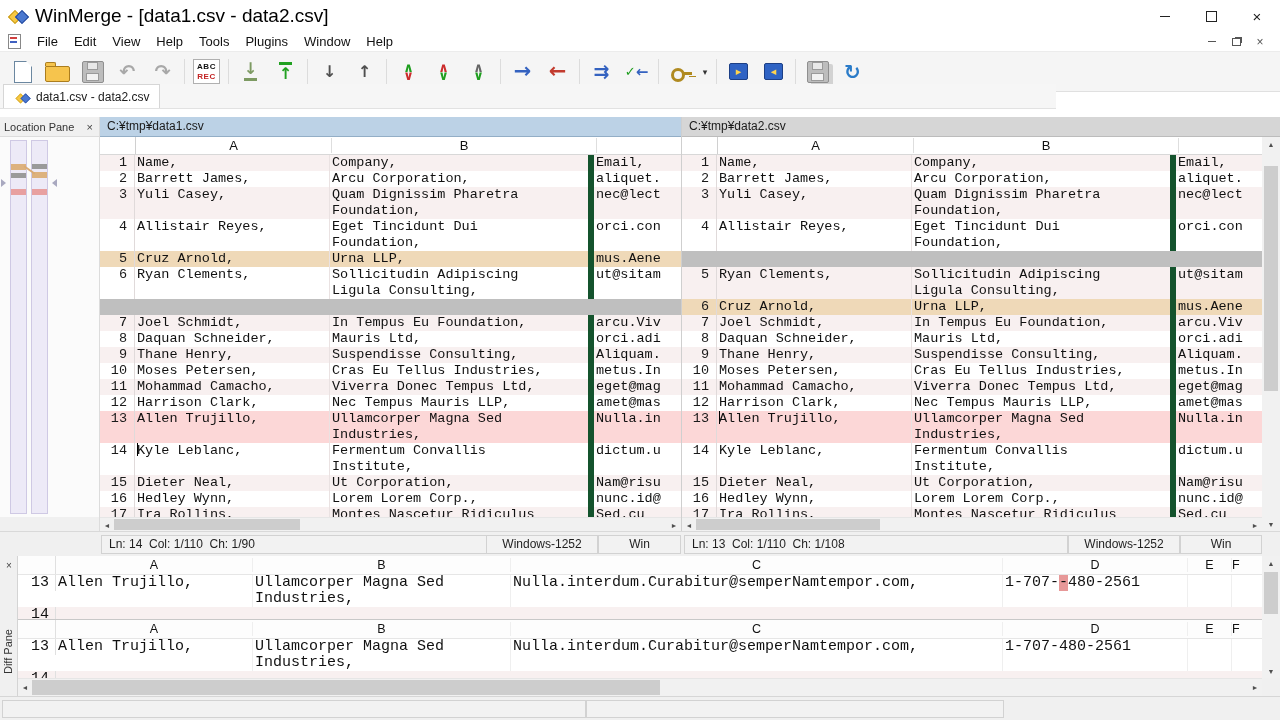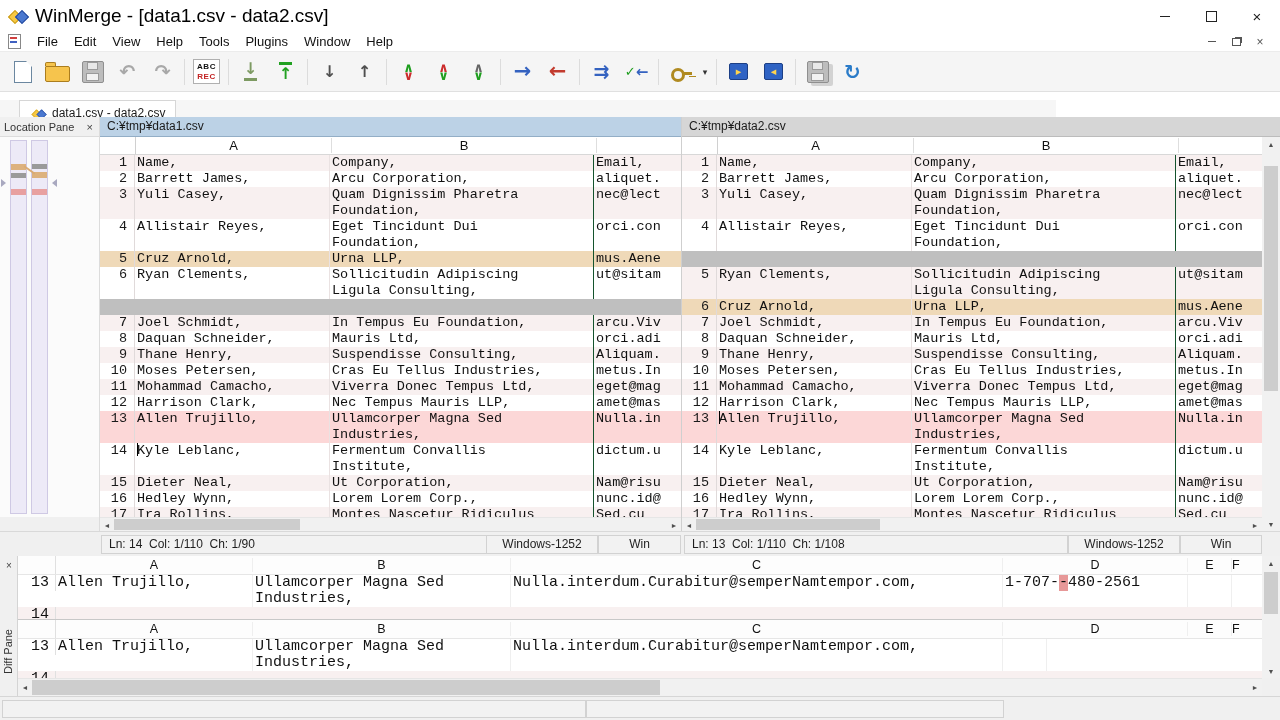--- a/index.html
+++ b/index.html
@@ -60,21 +60,21 @@
   .automerge .chk{color:#1f9e1f;font-size:13px;}
   .automerge .ar{color:#3462c0;font-size:15px;}
   .ic-key{width:24px;height:22px;position:relative;}
   .ic-key:before{content:"";position:absolute;left:2px;top:7px;width:8px;height:8px;border:3px solid #b08a20;border-radius:50%;}
   .ic-key:after{content:"";position:absolute;left:14px;top:11px;width:9px;height:3px;background:#b08a20;box-shadow:5px 3px 0 -1px #b08a20;}
   .dd{font-size:9px;color:#333;}
   .filebox{width:17px;height:15px;background:#2f63c4;border:1px solid #1c3f86;border-radius:2px;display:flex;align-items:center;justify-content:center;color:#ffd34d;font-size:11px;line-height:1;}
   .refresh{font-size:20px;font-weight:bold;color:#2b7cc9;line-height:1;font-family:"DejaVu Sans",sans-serif;}
 
   
-  .tabbar{left:0;top:100px;width:1056px;height:25px;background:#f6f6f6;border-bottom:1px solid #e2e2e2;display:flex;align-items:flex-end;padding-left:16px;}
+  .tabbar{left:0;top:84px;width:1056px;height:25px;background:#f6f6f6;border-bottom:1px solid #e2e2e2;display:flex;align-items:flex-end;}
   .tab{margin-left:3px;height:23px;background:#fff;border:1px solid #d6d6d6;border-bottom:none;display:flex;align-items:center;padding:0 10px;gap:6px;font-size:12px;color:#1a1a1a;}
   .logo.sm{transform:scale(.72);margin:0;width:16px;height:16px;}
 
   
   .side-caption{left:0;top:117px;width:100px;height:20px;background:#f0f0f0;border-bottom:1px solid #dcdcdc;border-right:1px solid #dcdcdc;
                 display:flex;align-items:center;justify-content:space-between;padding:0 4px;font-size:11px;color:#333;}
   .side-close{font-size:11px;color:#444;padding:0 2px;}
   .loc-area{left:0;top:137px;width:100px;height:380px;background:#fbfbfb;border-right:1px solid #dcdcdc;}
   .locbar{position:absolute;top:3px;height:374px;width:17px;background:#edeaf7;border:1px solid #cfc9e4;box-sizing:border-box;}
   .stripe{position:absolute;width:15px;}
@@ -96,21 +96,21 @@
   .rows{top:155px;height:362px;background:#fff;overflow:hidden;font:13.5px/16px "Liberation Mono",monospace;color:#111;}
   #rows-left{left:100px;width:581px;}
   #rows-right{left:682px;width:580px;}
   .erow{display:flex;overflow:hidden;}
   .erow.alt{background:var(--alt-row);}
   .erow.moved{background:var(--moved-row);}
   .erow.diff{background:var(--diff-row);}
   .erow.gap{background:var(--gap-row);}
   .gut{width:35px;flex:none;text-align:right;padding-right:7px;box-sizing:border-box;border-right:1px solid #e0dada;color:#1a1a1a;}
   .cA{width:195px;flex:none;padding-left:2px;box-sizing:border-box;border-right:1px solid #eae2e2;white-space:pre;overflow:hidden;}
-  .cB{width:264px;flex:none;padding-left:2px;box-sizing:border-box;border-right:1px solid #14532d;white-space:pre;overflow:hidden;}
+  .cB{width:264px;flex:none;padding-left:2px;box-sizing:border-box;border-right:6px solid #14532d;white-space:pre;overflow:hidden;}
   .cB div{height:16px;}
   .cC{flex:1;padding-left:2px;white-space:pre;overflow:hidden;}
   .erow.gap .gut,.erow.gap .cA,.erow.gap .cB{border-color:transparent;}
   .caret{display:inline-block;width:1px;height:13px;background:#000;vertical-align:-2px;margin-right:-1px;}
   .vdivider{left:681px;top:117px;width:1px;height:414px;background:#cfcfcf;}
 
   
   .sbar{background:#f1f1f1;display:flex;}
   .sarrow{width:14px;height:14px;flex:none;display:flex;align-items:center;justify-content:center;font-size:7px;color:#505050;background:#f1f1f1;}
   .strack{flex:1;position:relative;background:#f1f1f1;}
@@ -650,20 +650,21 @@
           <div class="dC">C</div>
           <div class="dD">D</div>
           <div class="dE">E</div>
           <div class="dF">F</div>
         </div>
         <div class="drow">
           <div class="dg">13</div>
           <div class="dA">Allen Trujillo,</div>
           <div class="dB"><div>Ullamcorper Magna Sed</div><div>Industries,</div></div>
           <div class="dC">Nulla.interdum.Curabitur@semperNamtempor.com,</div>
+          <div class="dD"><span>1-707-480-2561</span><span></span></div>
           <div class="dE"></div>
           <div class="dF"></div>
         </div>
         <div class="dsliver" style="height: 10px;">
           <div class="dg">14</div>
         </div>
       </div>
     <div class="dvscroll">
       <div class="sarrow">▲</div>
       <div class="strack">

